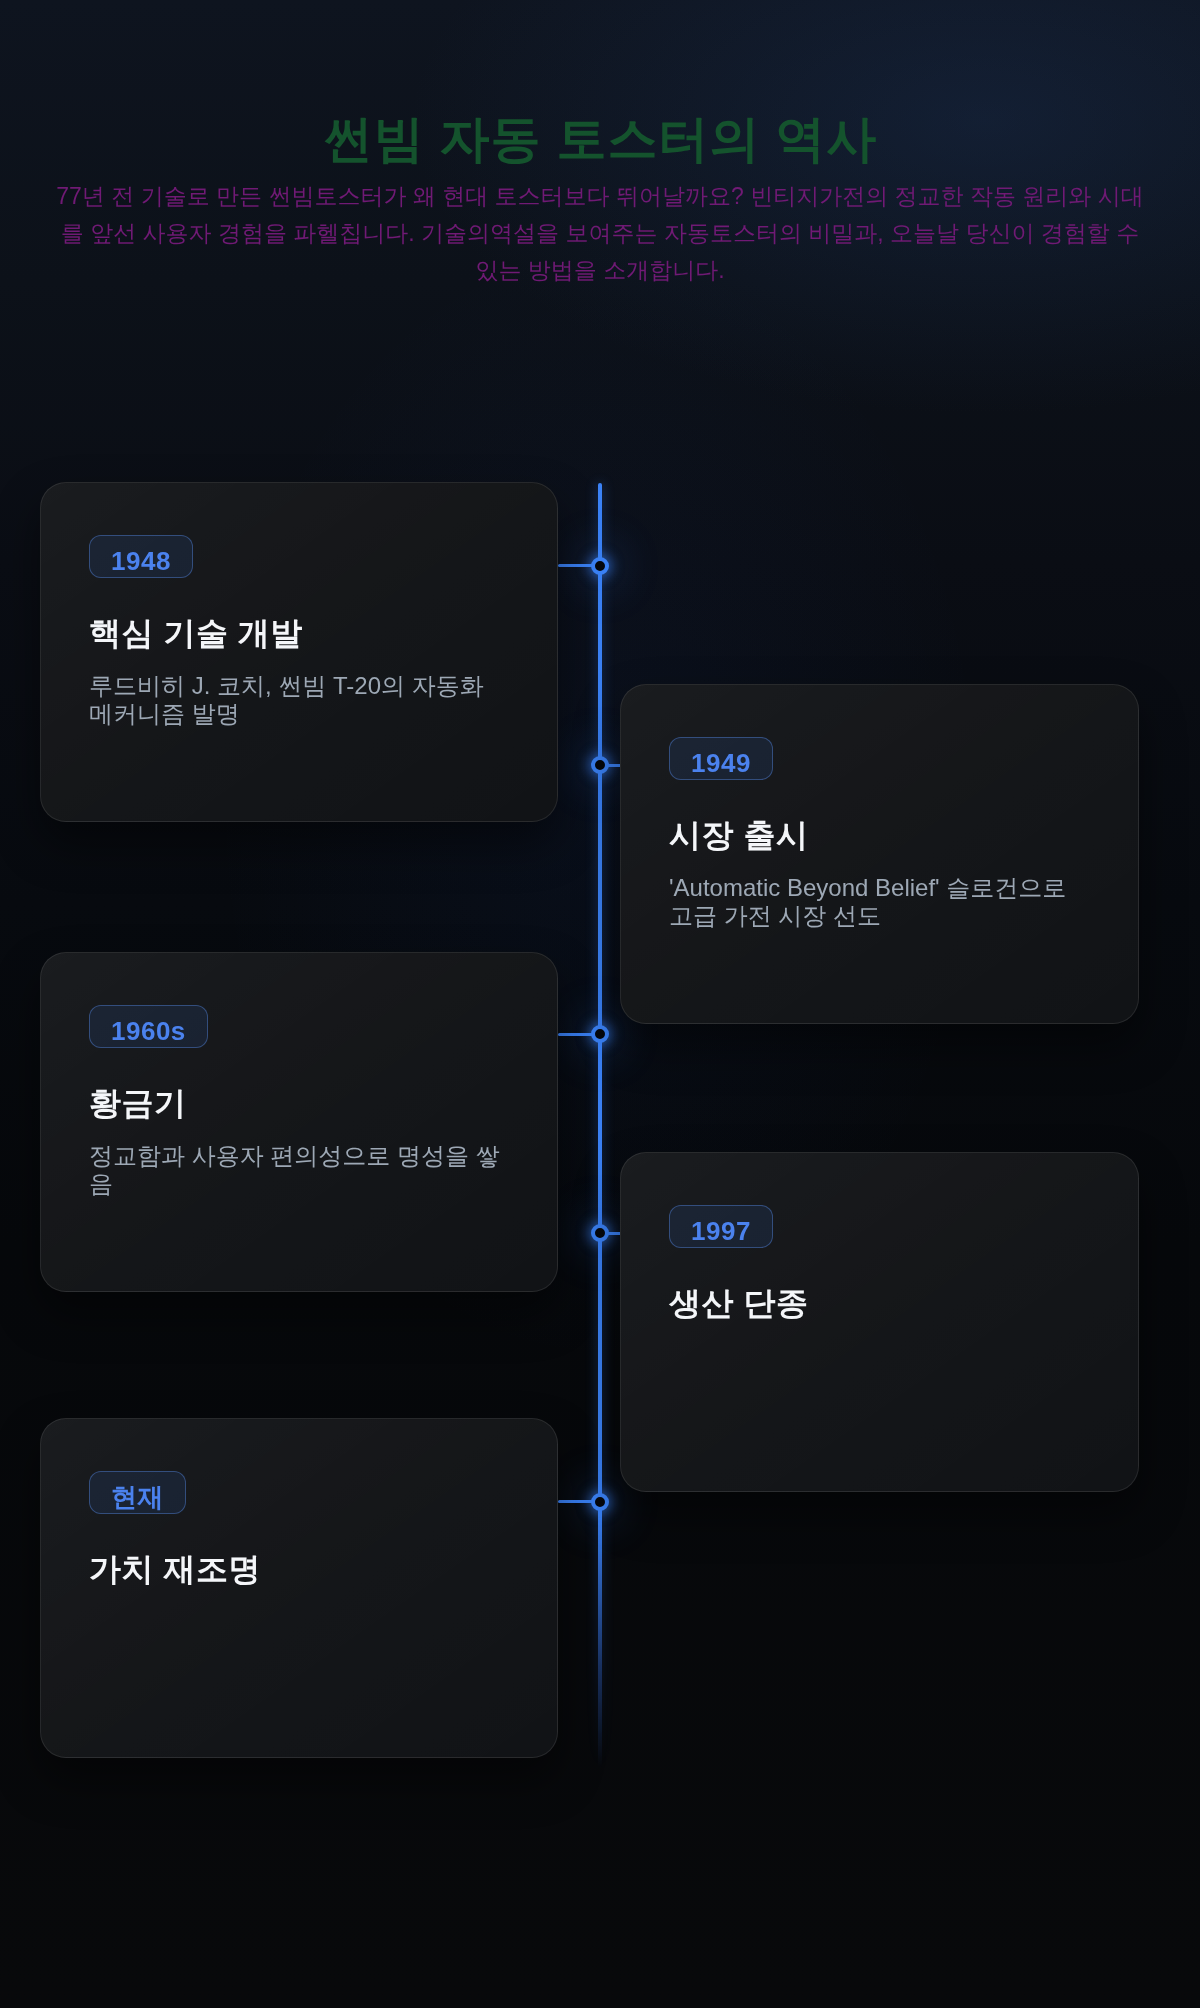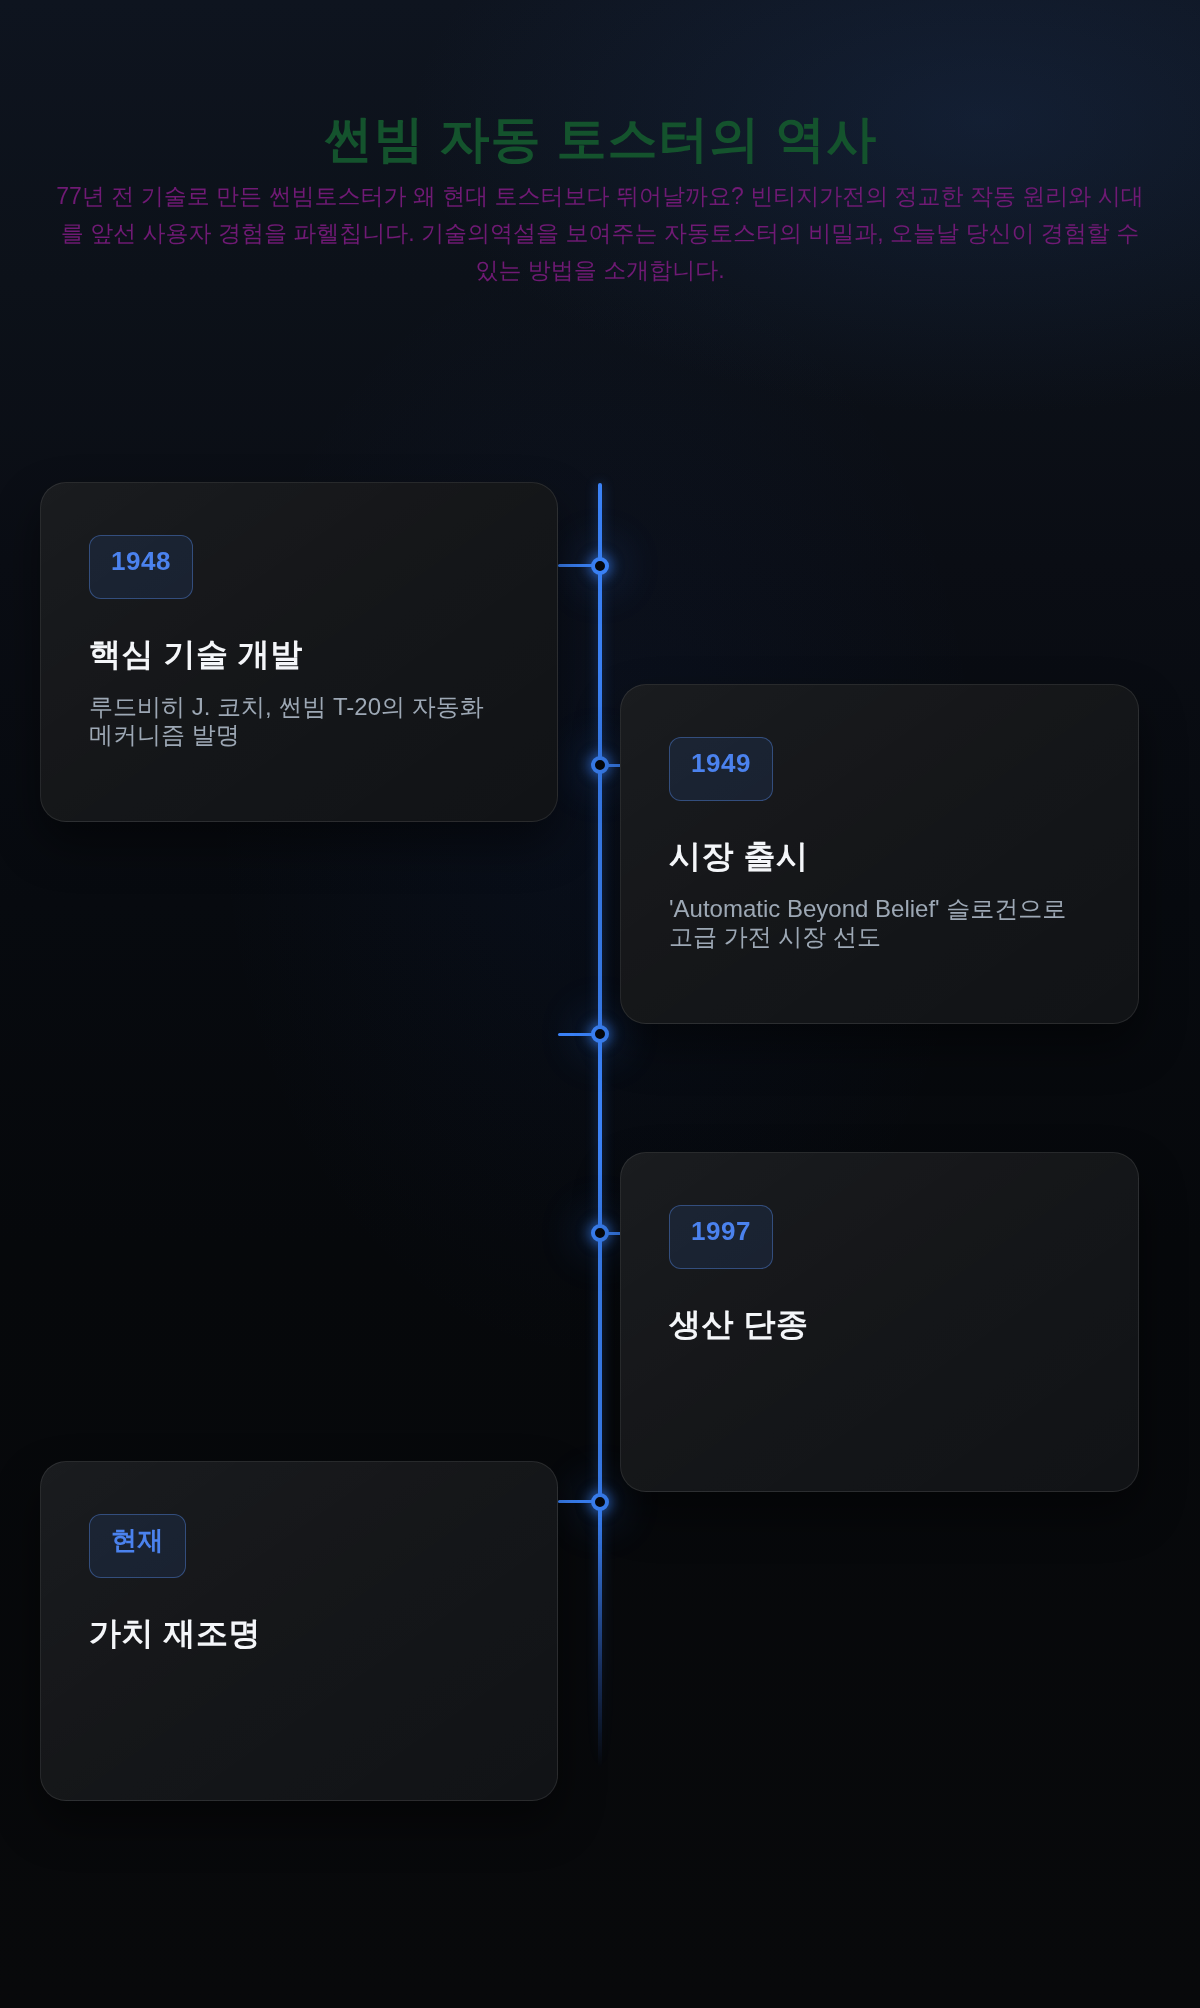--- a/index.html
+++ b/index.html
@@ -52,24 +52,24 @@
     background:linear-gradient(145deg,rgba(255,255,255,0.050) 0%,rgba(255,255,255,0.022) 55%,rgba(255,255,255,0.012) 100%),#0e1013;
     border:1px solid rgba(255,255,255,0.09);
     box-shadow:0 22px 46px rgba(0,0,0,0.45);
   }
   .card.left{left:40px;}
   .card.right{left:620px;width:519px;}
   .pos1{top:482px;}
   .pos2{top:684px;}
   .pos3{top:952px;}
   .pos4{top:1152px;}
-  .pos5{top:1461px;}
+  .pos5{top:1418px;}
 
   .badge{
-    display:inline-block;box-sizing:border-box;height:64px;
+    display:inline-block;box-sizing:border-box;height:43px;
     padding:10px 21px 0 21px;border-radius:12px;
     background:rgba(59,130,246,0.10);
     border:1px solid rgba(82,130,220,0.45);
     color:#4b82ee;font-size:26px;line-height:30px;font-weight:700;letter-spacing:0.5px;
   }
   .card h2{
     margin:34px 0 0 0;
     font-size:32px;line-height:42px;font-weight:700;color:#f4f6f9;letter-spacing:0.5px;
   }
   .card p{
@@ -106,20 +106,25 @@
     <h2>핵심 기술 개발</h2>
     <p>루드비히 J. 코치, 썬빔 T-20의 자동화 메커니즘 발명</p>
   </article>
 
   <article class="card right pos2">
     <span class="badge">1949</span>
     <h2>시장 출시</h2>
     <p>'Automatic Beyond Belief' 슬로건으로 고급 가전 시장 선도</p>
   </article>
 
+  <article class="card left pos3">
+    <span class="badge">1960s</span>
+    <h2>황금기</h2>
+    <p>정교함과 사용자 편의성으로 명성을 쌓음</p>
+  </article>
 
   <article class="card right pos4">
     <span class="badge">1997</span>
     <h2>생산 단종</h2>
   </article>
 
   <article class="card left pos5">
     <span class="badge">현재</span>
     <h2>가치 재조명</h2>
   </article>

